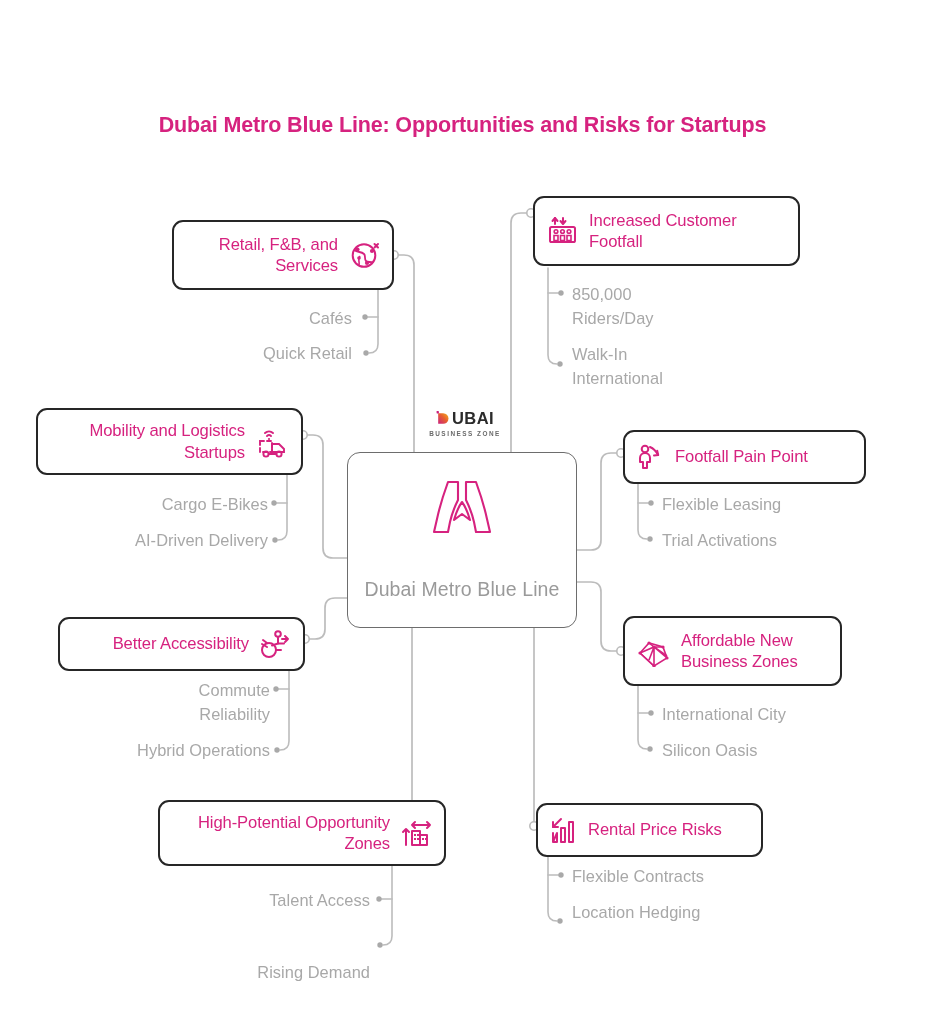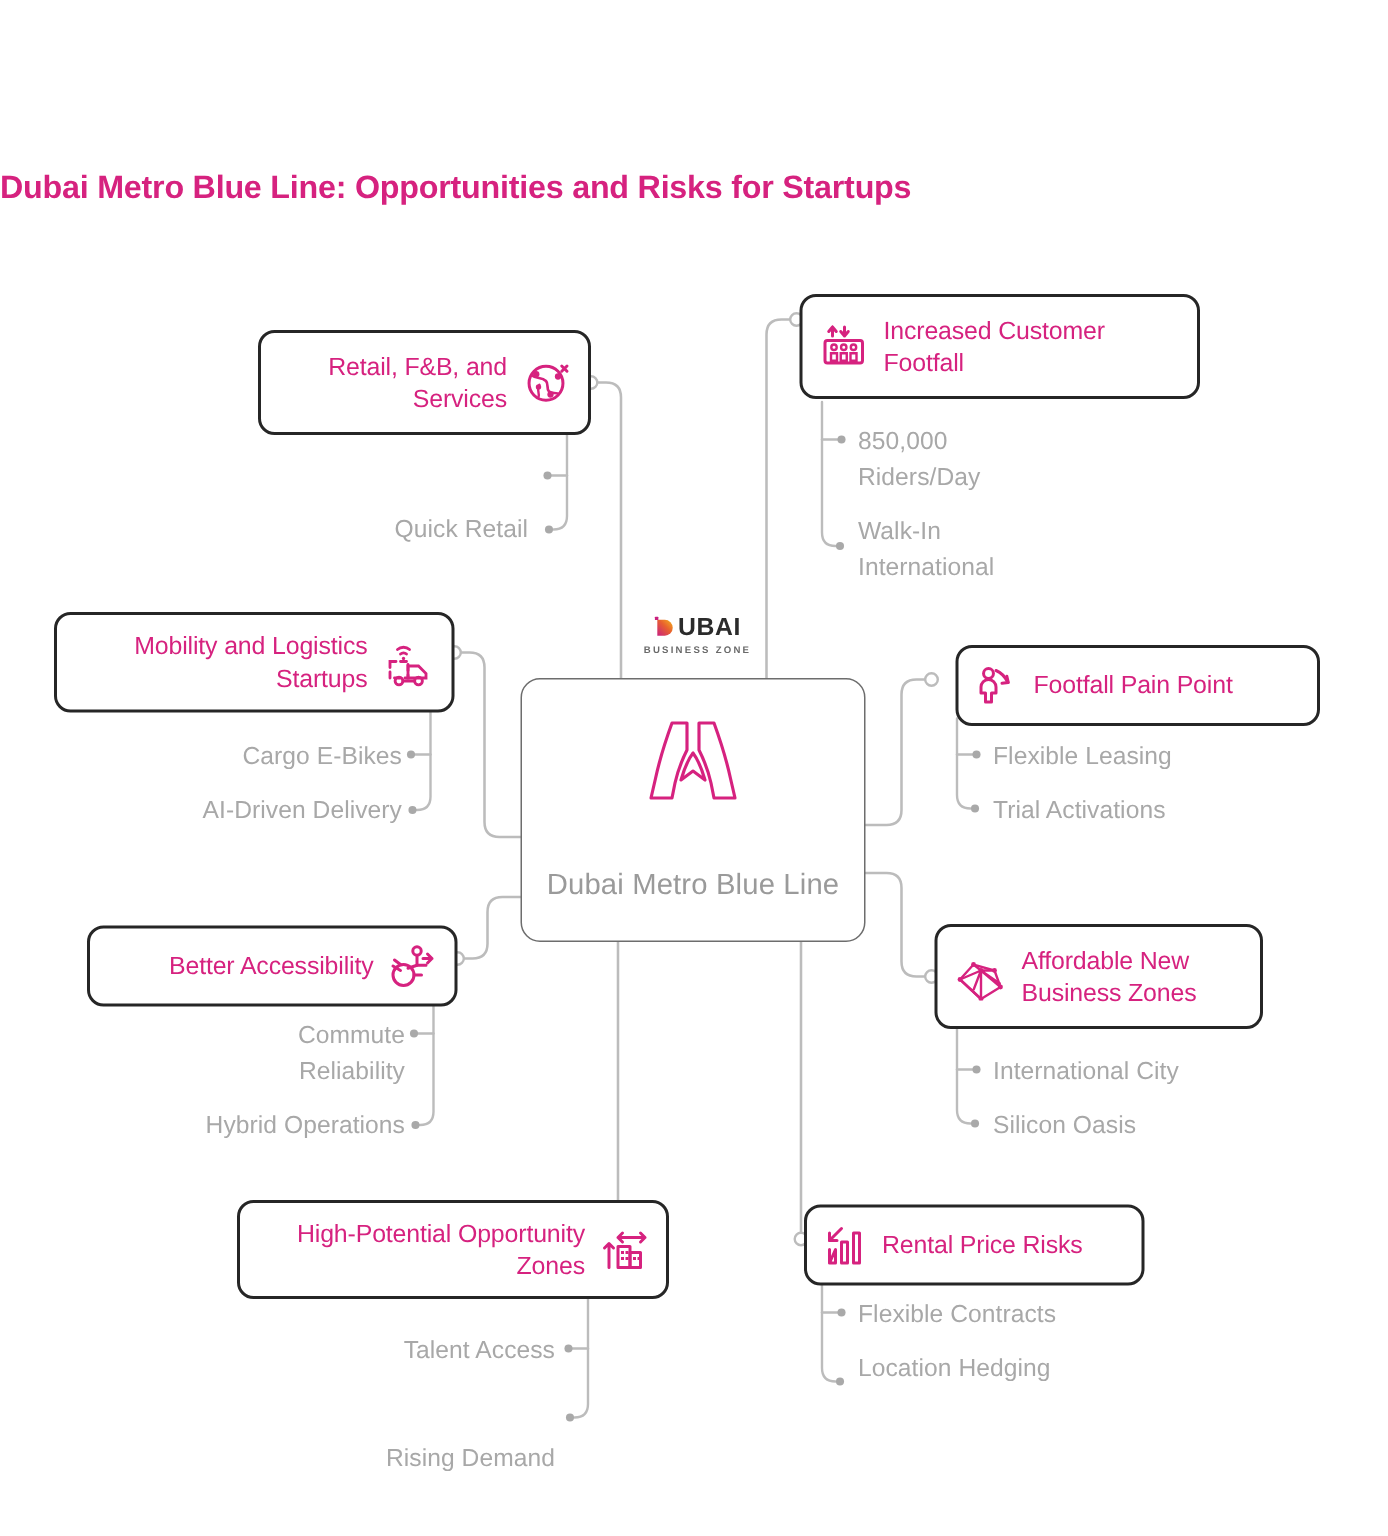--- a/index.html
+++ b/index.html
@@ -19,21 +19,21 @@
     position: relative;
     width: 925px;
     height: 1024px;
   }
 
   
   .map-title {
     position: absolute;
     left: 0; top: 113px;
     width: 925px;
-    text-align: left;
+    text-align: center;
     font-size: 21.5px;
     font-weight: bold;
     color: #D6227F;
     letter-spacing: -0.15px;
     white-space: nowrap;
   }
 
   
   #links {
     position: absolute;
@@ -275,20 +275,21 @@
         <g fill="#D6227F">
           <circle cx="10.5" cy="11.5" r="2.1"></circle>
           <circle cx="25" cy="13" r="2.1"></circle>
           <circle cx="20" cy="25" r="2.1"></circle>
           <circle cx="12" cy="20" r="1.8"></circle>
         </g>
         <path d="M27.5 6 l3.5 3.5 M31 6 l-3.5 3.5" stroke="#D6227F" stroke-width="2" stroke-linecap="round"></path>
       </svg>
     </span>
   </div>
+  <div class="sub-item align-right" style="left:180px; top:306px; width:172px;">Cafés</div>
   <div class="sub-item align-right" style="left:180px; top:341px; width:172px;">Quick Retail</div>
 
   <div class="node side-right" style="left:533px; top:196px; width:267px; height:70px;">
     <span class="node-icon">
       <svg width="34" height="34" viewBox="0 0 34 34">
         <g stroke="#D6227F" stroke-width="2" fill="none" stroke-linecap="round">
           <path d="M9 10 v-6 M9 4 l-2.5 3 M9 4 l2.5 3"></path>
           <path d="M17 4 v6 M17 10 l-2.5 -3 M17 10 l2.5 -3"></path>
           <rect x="4" y="13" width="25" height="15" rx="1.6"></rect>
         </g>
@@ -324,21 +325,21 @@
           <circle cx="12" cy="29" r="2.6"></circle>
           <circle cx="25" cy="29" r="2.6"></circle>
           <path d="M14.6 29 h7.8"></path>
         </g>
       </svg>
     </span>
   </div>
   <div class="sub-item align-right" style="left:80px; top:492px; width:188px;">Cargo E-Bikes</div>
   <div class="sub-item align-right" style="left:80px; top:528px; width:188px;">AI-Driven Delivery</div>
 
-  <div class="node side-right" style="left:623px; top:430px; width:243px; height:46px;margin-left:14px;">
+  <div class="node side-right" style="left:623px; top:430px; width:243px; height:46px;">
     <span class="node-icon">
       <svg width="30" height="32" viewBox="0 0 30 32">
         <g stroke="#D6227F" stroke-width="2" fill="none" stroke-linecap="round" stroke-linejoin="round">
           <circle cx="9" cy="8" r="3.3"></circle>
           <path d="M9 12 a5 5 0 0 0 -5 5 v4 h3 v6 h4 v-6 h3 v-4 a5 5 0 0 0 -5 -5 z"></path>
           <path d="M14 6 q5 2 8 8"></path>
           <path d="M18 14.5 l4.2 -0.5 l-1 -4.2"></path>
         </g>
       </svg>
     </span>

